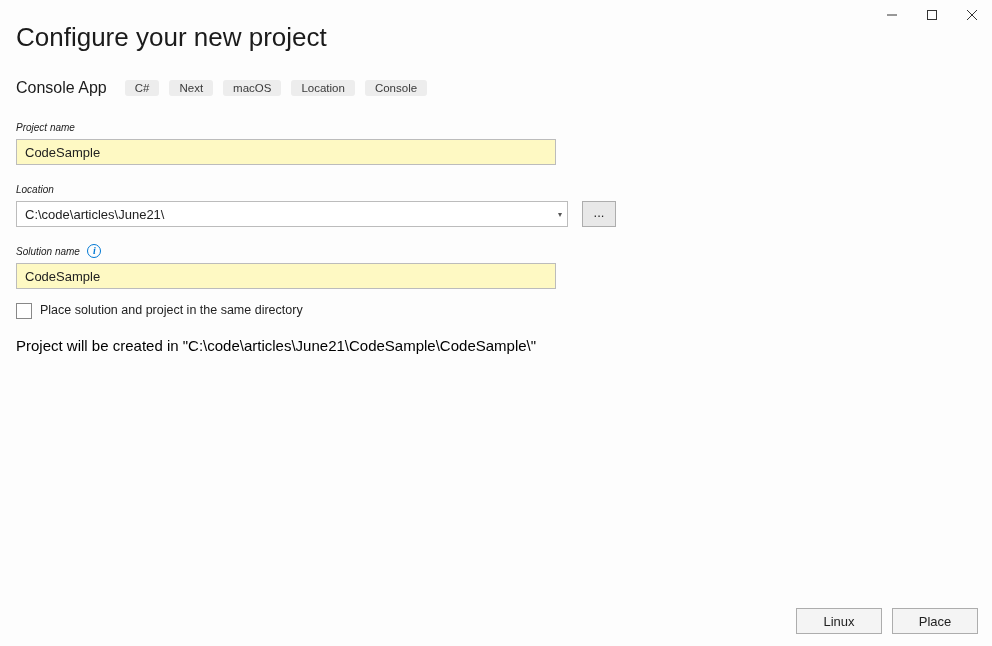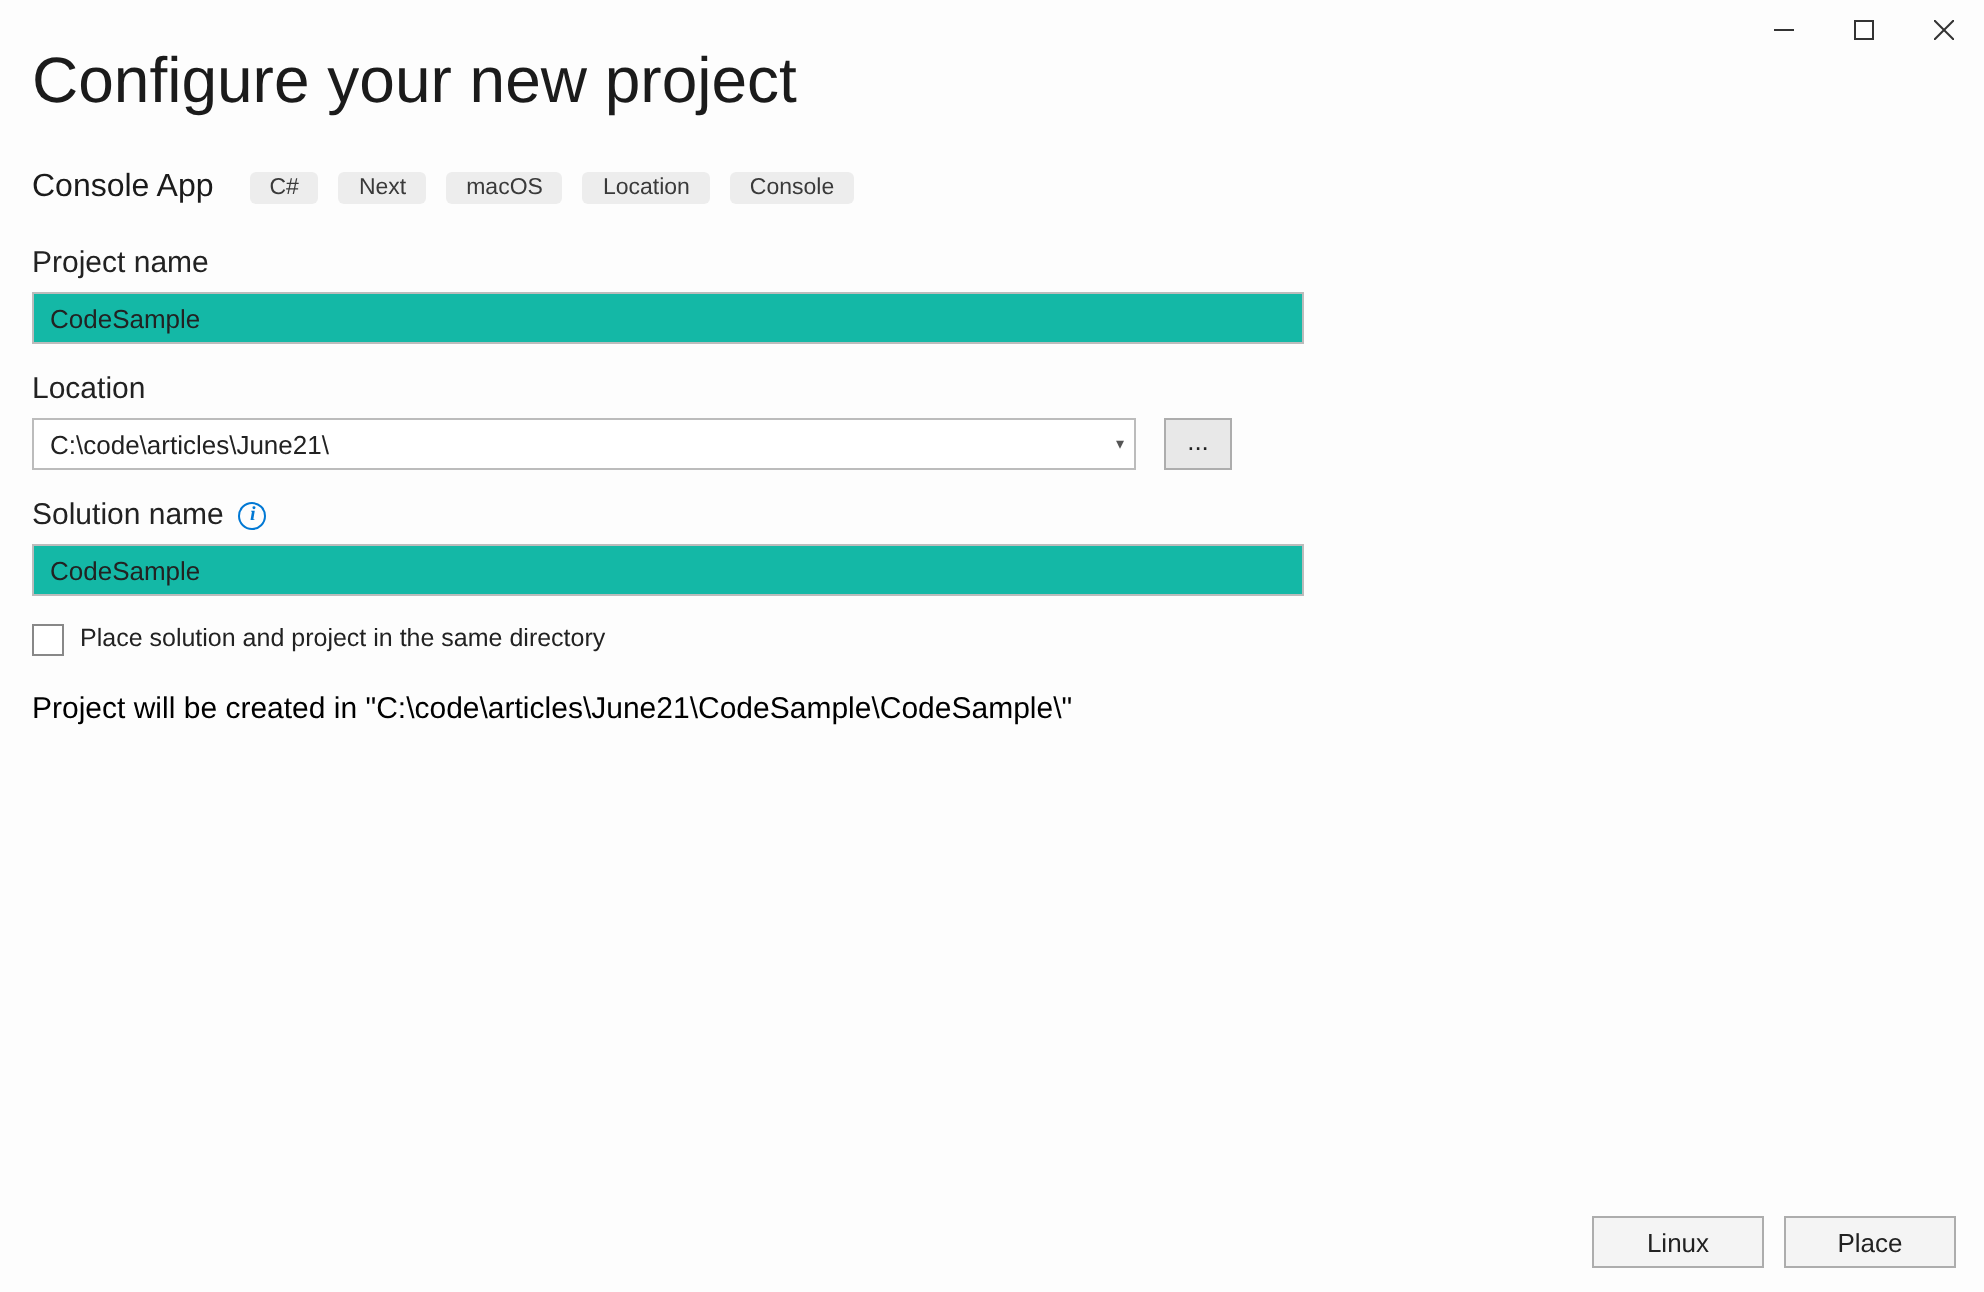--- a/index.html
+++ b/index.html
@@ -35,21 +35,21 @@
       cursor: pointer;
     }
     .titlebar .win-btn svg {
       width: 10px;
       height: 10px;
     }
     .content {
       padding: 22px 16px 0 16px;
     }
     .page-title {
-      font-size: 32px;
+      font-size: 26px;
       font-weight: 400;
       color: #1b1b1b;
       margin-bottom: 26px;
     }
     .template-row {
       display: flex;
       align-items: center;
       gap: 10px;
       margin-bottom: 20px;
     }
@@ -63,47 +63,48 @@
       background: #ededed;
       color: #3a3a3a;
       font-size: 11.5px;
       padding: 2px 10px;
       border-radius: 3px;
     }
     .form-group {
       margin-bottom: 14px;
     }
     .form-label {
-      font-size: 15px;
+      font-size: 10px;
       color: #222;
       display: inline-block;
       margin-bottom: 6px;
+      font-style: italic;
     }
     .info-icon {
       display: inline-flex;
       align-items: center;
       justify-content: center;
       width: 14px;
       height: 14px;
       border: 1.3px solid #0078d4;
       border-radius: 50%;
       color: #0078d4;
       font-size: 10px;
       font-style: italic;
       font-family: Georgia, serif;
       font-weight: bold;
       vertical-align: middle;
       margin-left: 3px;
       line-height: 1;
     }
     .text-input {
-      width: 636px;
+      width: 540px;
       height: 26px;
       border: 1px solid #bcbcbc;
-      background: #14b8a6;
+      background: #fef9c3;
       padding: 0 8px;
       font-size: 13px;
       font-family: inherit;
       color: #222;
       outline: none;
     }
     .location-row {
       display: flex;
       align-items: center;
       gap: 14px;

